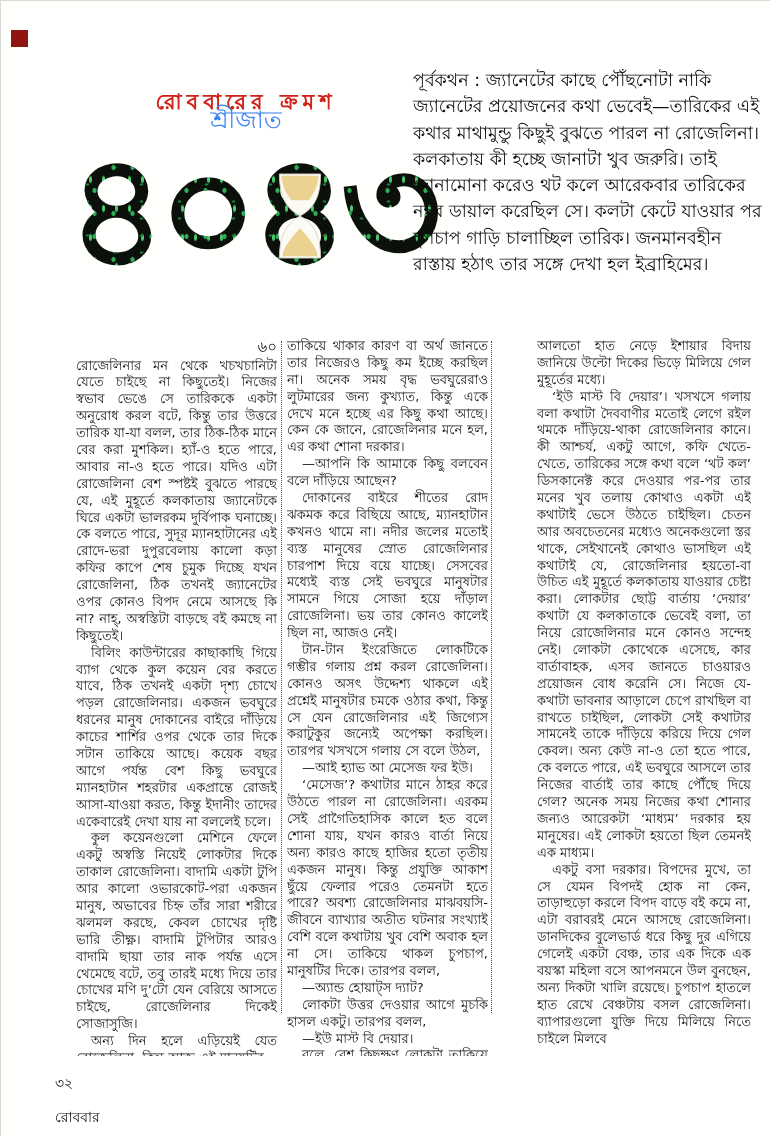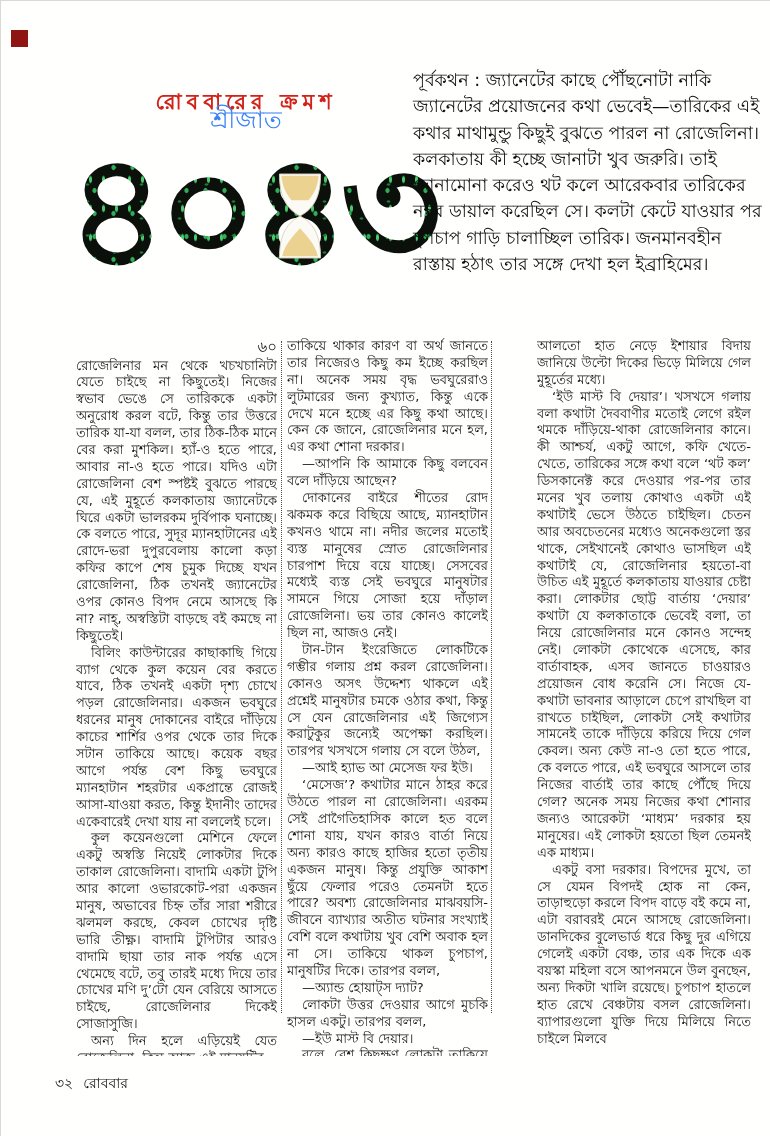--- a/index.html
+++ b/index.html
@@ -46,21 +46,21 @@
   #col2 { left:286px; }
   #col3 { left:496px; width:214px;margin-left:40px; }
   .column p { margin:0; text-indent:15px; }
   .column p.noindent { text-indent:0; }
   .section-number { text-align:right; font-size:15px; margin:0 0 11px 0; text-indent:0; }
 
   .divider { position:absolute; top:340px; height:672px; width:0; border-left:1px dotted #4a4a4a; }
   #divider1 { left:280px; }
   #divider2 { left:490px; }
 
-  .footer { position:absolute; left:54px; top:1071px; font-size:14px; color:#101010; display:flex; gap:10px; }
+  .footer { position:absolute; left:54px; top:1071px; font-size:14px; color:#101010; display:flex; gap:10px;flex-direction:column; }
 </style>
 </head>
 <body>
 
 <div class="page">
 
   <div class="corner-mark"></div>
 
   <div class="series-title">রোববারের ক্রমশ</div>
 

